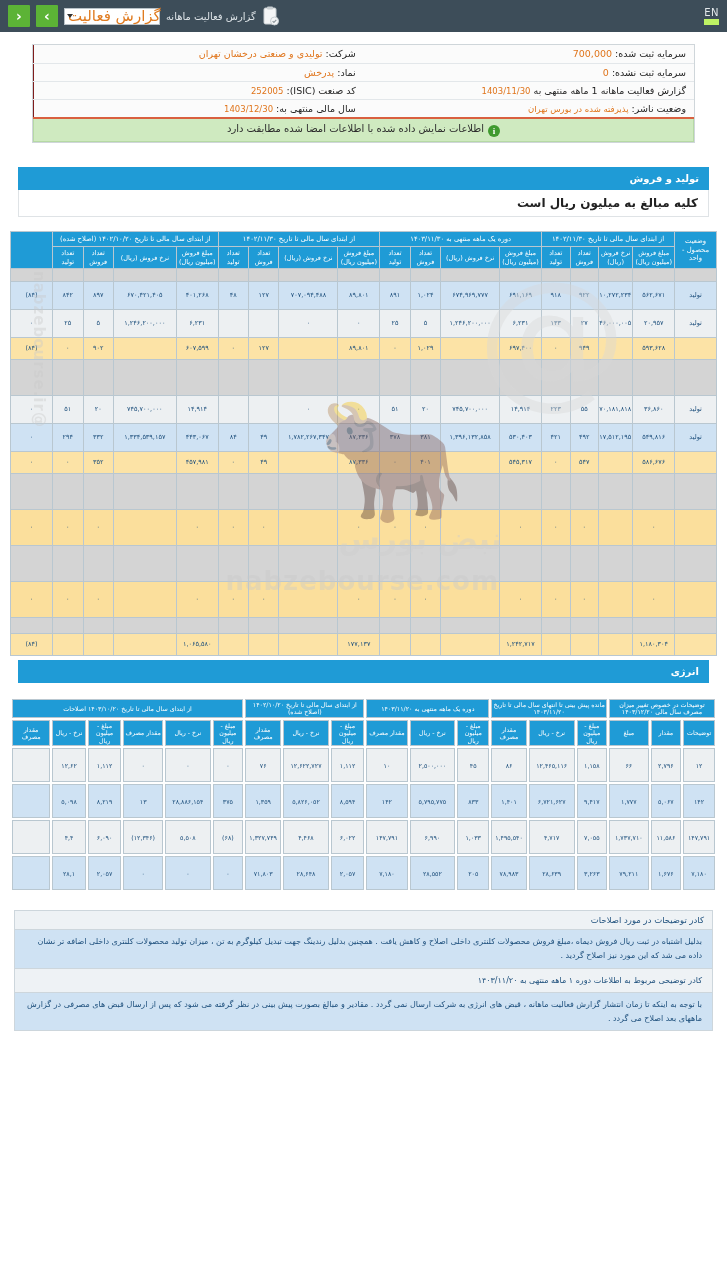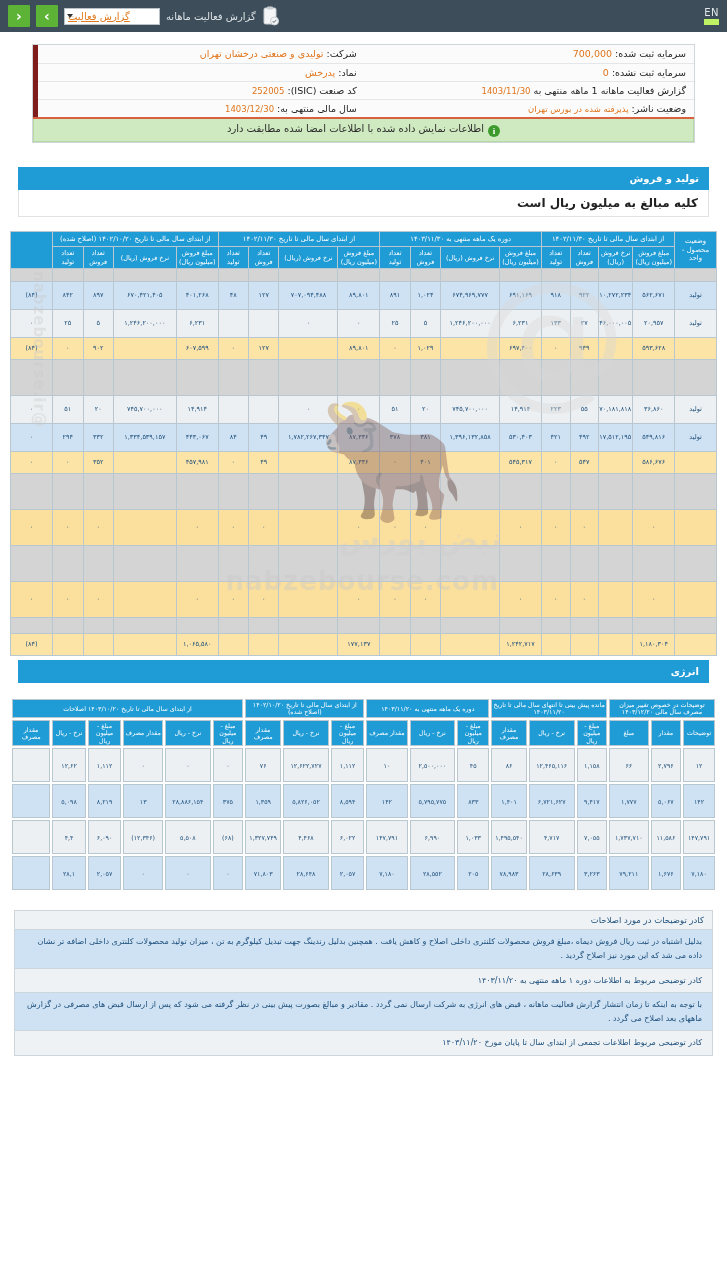--- a/index.html
+++ b/index.html
@@ -55,23 +55,22 @@
     border: 1px solid #b9c2c8;
     height: 17px;
     width: 96px;
     display: flex;
     align-items: center;
     justify-content: flex-end;
     padding: 0 14px 0 3px;
   }
   .report-select .sel-text {
     color: #e07b20;
-    font-size: 10px;
+    font-size: 15px;
     white-space: nowrap;
-    text-decoration: underline;
   }
   .report-select .caret {
     position: absolute;
     left: 2px; top: 50%;
     transform: translateY(-50%);
     width: 0; height: 0;
     border-left: 3.5px solid transparent;
     border-right: 3.5px solid transparent;
     border-top: 4px solid #333;
   }
@@ -100,21 +99,21 @@
   .info-table { width: 100%; border-collapse: collapse; }
   .info-table td {
     border-bottom: 1px solid #e3e7ea;
     padding: 3px 8px;
     font-size: 9.5px;
     color: #2a2a2a;
     height: 18px;
     vertical-align: middle;
   }
   .info-table tr:last-child td { border-bottom: none; }
-  .info-table td.divider-left { border-left: 5px solid #7f1d1d; }
+  .info-table td.divider-left { border-left: 1px solid #7f1d1d; }
   .lbl { color: #1f1f1f; }
   .val { color: #e0751c; }
   .val-sm { color: #e0751c; font-size: 8.5px; }
   .redline {
     height: 2px; background: #d9603f; margin: 0;
   }
   .notice {
     background: #cfeac0;
     border: 1px solid #b6d9a4;
     border-top: none;
@@ -863,18 +862,17 @@
         </tbody>
     </table>
   </div>
 
   <div class="exp-wrap">
     <div class="exp-head">کادر توضیحات در مورد اصلاحات</div>
     <div id="exp-list">
         <div class="exp-row alt">بدلیل اشتباه در ثبت ریال فروش دیماه ،مبلغ فروش محصولات کلنتری داخلی اصلاح و کاهش یافت . همچنین بدلیل رندینگ جهت تبدیل کیلوگرم به تن ، میزان تولید محصولات کلنتری داخلی اضافه تر نشان داده می شد که این مورد نیز اصلاح گردید .</div>
         <div class="exp-row">کادر توضیحی مربوط به اطلاعات دوره ۱ ماهه منتهی به ۱۴۰۳/۱۱/۲۰</div>
         <div class="exp-row alt">با توجه به اینکه تا زمان انتشار گزارش فعالیت ماهانه ، قبض های انرژی به شرکت ارسال نمی گردد . مقادیر و مبالغ بصورت پیش بینی در نظر گرفته می شود که پس از ارسال قبض های مصرفی در گزارش ماههای بعد اصلاح می گردد .</div>
-        <div class="exp-row">کادر توضیحی مربوط اطلاعات تجمعی از ابتدای سال تا پایان مورخ ۱۴۰۳/۱۱/۲۰</div>
       </div>
   </div>
 
   <div class="bottom-pad"></div>
 </div>
 
 </body></html>

